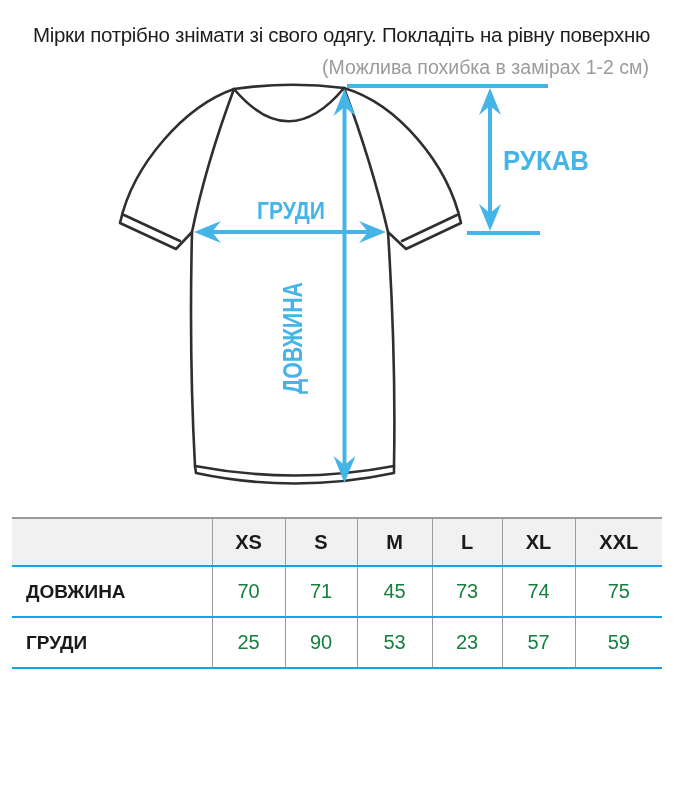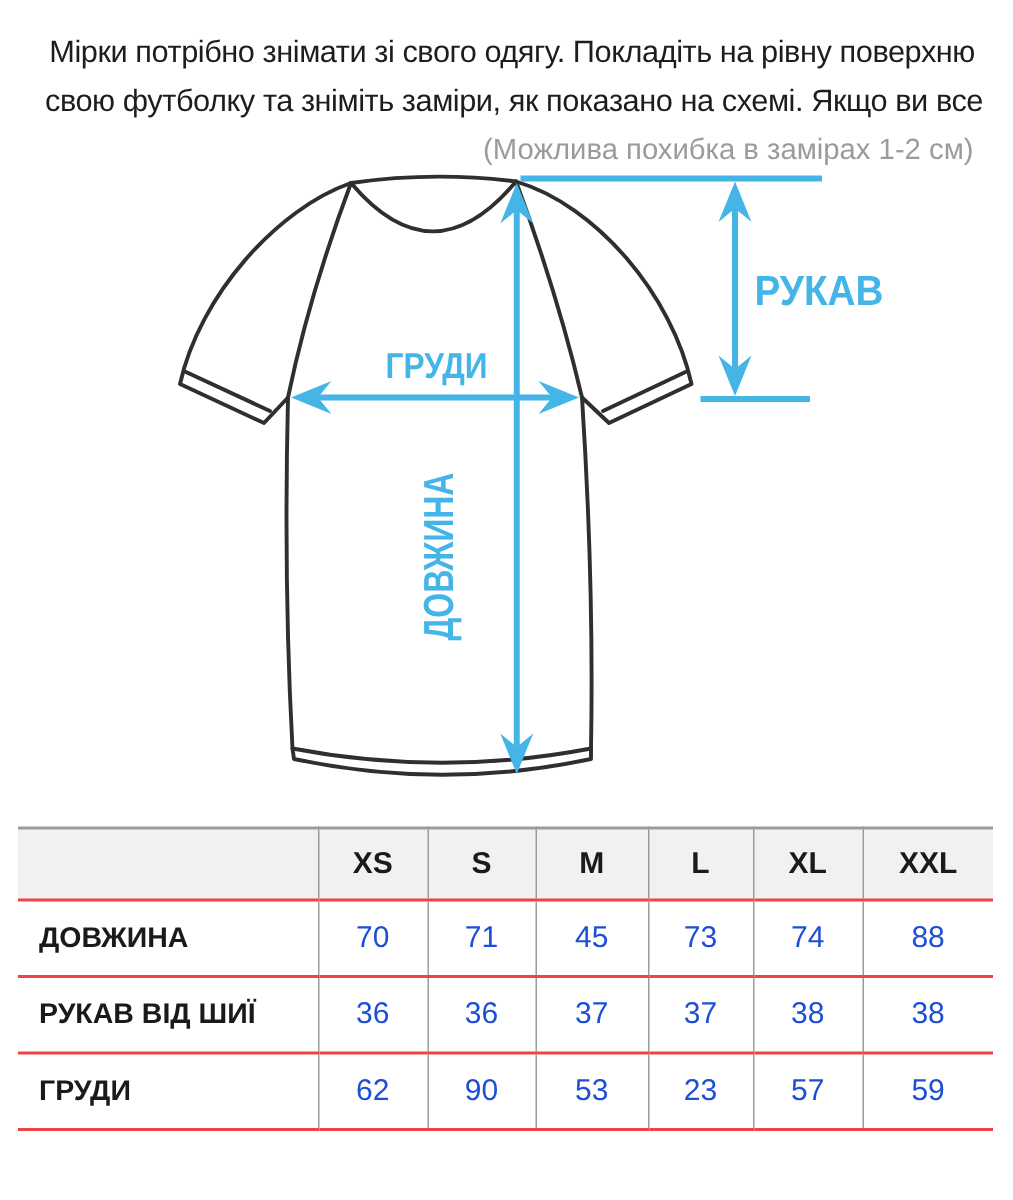--- a/index.html
+++ b/index.html
@@ -33,21 +33,21 @@
     font-weight:bold;
   }
   .size-table{
     border-collapse:collapse;
     table-layout:fixed;
     width:650px;
     margin:12px 13px 0 12px;
     border-top:2px solid #9b9b9b;
   }
   .size-table th,.size-table td{
-    border-bottom:2px solid #ef4444;
+    border-bottom:2px solid #0ea5e9;
     padding:0;
     vertical-align:middle;
   }
   .size-table .vline{border-left:1.5px solid #9b9b9b;}
   .size-table thead th{
     background:#f1f1f1;
     height:46px;
     font-size:20px;
     font-weight:bold;
     color:#1a1a1a;
@@ -59,35 +59,34 @@
     text-align:left;
     padding-left:14px;
     font-size:19px;
     font-weight:bold;
     color:#1a1a1a;
   }
   .size-table tbody td{
     text-align:center;
     font-size:20px;
     font-weight:normal;
-    color:#1d4ed8;
+    color:#15803d;
   }
   col.c-label{width:200px;}
   col.c-xs{width:73px;}  col.c-s{width:72px;}
   col.c-m{width:75px;}   col.c-l{width:70px;}
   col.c-xl{width:73px;}  col.c-xxl{width:87px;}
 </style>
 </head>
 <body>
 
 <div class="page">
 
   <div class="intro">
     <div>Мірки потрібно знімати зі свого одягу. Покладіть на рівну поверхню</div>
-    <div>свою футболку та зніміть заміри, як показано на схемі. Якщо ви все</div>
   </div>
 
   <div class="note">(Можлива похибка в замірах 1-2 см)</div>
 
   <div class="diagram-wrap">
     <svg width="675" height="422" viewBox="0 143 675 422">
 
       <g stroke="#2f2f2f" stroke-width="2.6" fill="none" stroke-linejoin="round" stroke-linecap="round">
         <path fill="#ffffff" d="M234,153
           Q289,218 344,152
@@ -154,34 +153,25 @@
       </tr>
     </thead>
     <tbody>
       <tr>
         <th>ДОВЖИНА</th>
         <td class="vline">70</td>
         <td class="vline">71</td>
         <td class="vline">45</td>
         <td class="vline">73</td>
         <td class="vline">74</td>
-        <td class="vline">88</td>
-      </tr>
-      <tr>
-        <th>РУКАВ ВІД ШИЇ</th>
-        <td class="vline">36</td>
-        <td class="vline">36</td>
-        <td class="vline">37</td>
-        <td class="vline">37</td>
-        <td class="vline">38</td>
-        <td class="vline">38</td>
+        <td class="vline">75</td>
       </tr>
       <tr>
         <th>ГРУДИ</th>
-        <td class="vline">62</td>
+        <td class="vline">25</td>
         <td class="vline">90</td>
         <td class="vline">53</td>
         <td class="vline">23</td>
         <td class="vline">57</td>
         <td class="vline">59</td>
       </tr>
     </tbody>
   </table>
 
 </div>

